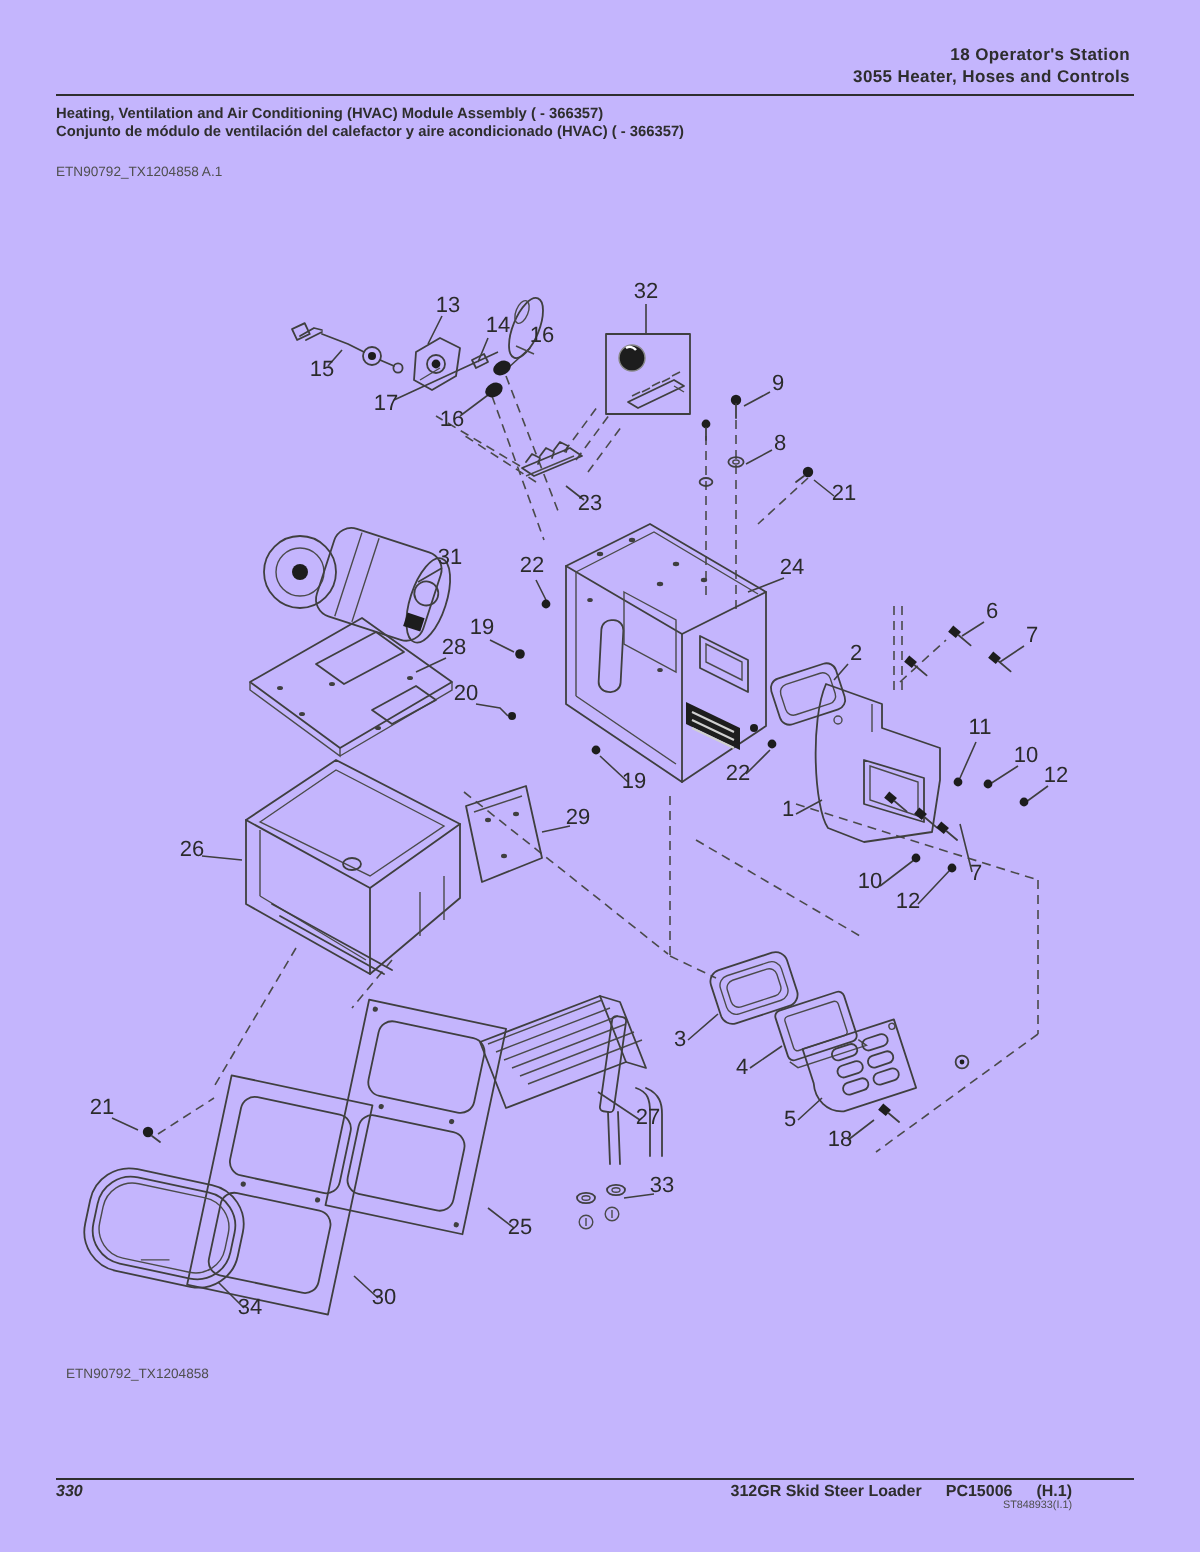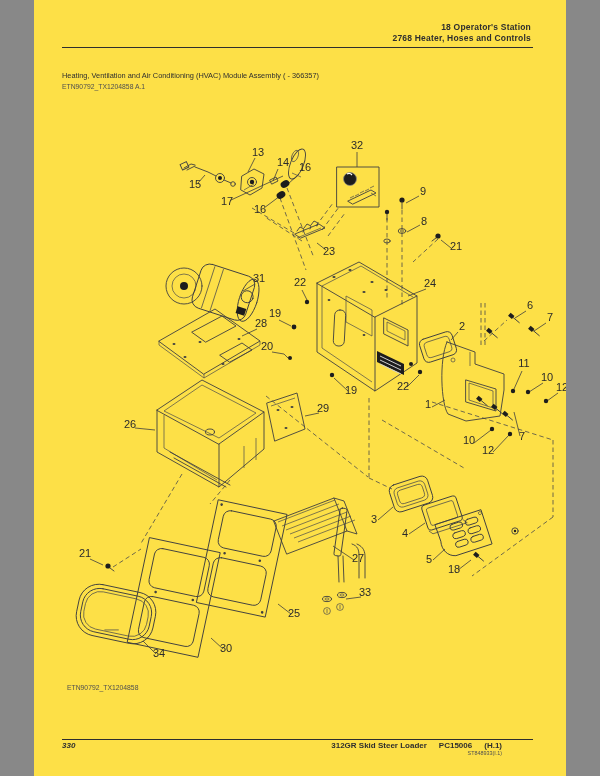--- a/index.html
+++ b/index.html
@@ -1,25 +1,25 @@
 <!DOCTYPE html>
 <html><head>
 <meta charset="utf-8">
 <style>
   html,body{margin:0;padding:0;background:#888;}
   .page{
-    position:relative;width:532px;height:776px;background:#fde047;
+    position:relative;width:600px;height:776px;background:#c4b5fd;
     font-family:"Liberation Sans", sans-serif;color:#222;overflow:hidden;
     margin:0 auto;
   }
   .hdr{position:absolute;top:22px;right:35px;text-align:right;
        font-size:8.5px;font-weight:bold;color:#2e2e2e;line-height:1.35;letter-spacing:.2px;}
   .hdr-rule{position:absolute;top:47px;left:28px;right:33px;border-top:1.4px solid #2e2e2e;}
   .titleblock{position:absolute;top:53px;left:28px;right:30px;
-       font-size:7.4px;font-weight:normal;color:#2e2e2e;line-height:1.18;margin-top:19px;}
+       font-size:7.4px;font-weight:bold;color:#2e2e2e;line-height:1.18;}
   .figref{position:absolute;top:83px;left:28px;font-size:6.8px;color:#4f4f4f;font-weight:normal;}
   .caption{position:absolute;top:684px;left:33px;font-size:6.8px;color:#4f4f4f;}
   .ftr-rule{position:absolute;top:739px;left:28px;right:33px;border-top:1.3px solid #2e2e2e;}
   .pageno{position:absolute;top:741px;left:28px;font-size:8px;font-weight:bold;color:#2e2e2e;font-style:italic;}
   .ftr-right{position:absolute;top:741px;right:64px;font-size:8px;font-weight:bold;color:#2e2e2e;}
   .ftr-right span{margin-left:12px;}
   .ftr-sub{position:absolute;top:750px;right:64px;font-size:5.4px;color:#4f4f4f;}
   svg{position:absolute;left:0;top:0;}
   .ln{stroke:#3f3f3f;stroke-width:.9;fill:none;stroke-linecap:round;stroke-linejoin:round;}
   .thin{stroke:#4a4a4a;stroke-width:.7;fill:none;}
@@ -28,26 +28,27 @@
   .blk{fill:#1d1d1d;stroke:none;}
   .callout{font-family:"Liberation Sans",sans-serif;font-size:11px;fill:#2b2b2b;}
 </style>
 </head>
 <body>
 
 <div class="page">
 
   <div class="hdr">
     <div>18 Operator's Station</div>
-    <div>2768 Heater, Hoses and Controls</div>
+    <div>3055 Heater, Hoses and Controls</div>
   </div>
   <div class="hdr-rule"></div>
 
   <div class="titleblock">
     <div>Heating, Ventilation and Air Conditioning (HVAC) Module Assembly ( - 366357)</div>
+    <div>Conjunto de módulo de ventilación del calefactor y aire acondicionado (HVAC) ( - 366357)</div>
   </div>
   <div class="figref">ETN90792_TX1204858 A.1</div>
 
   <svg width="600" height="776" viewBox="0 0 600 776">
 
     <path class="dsh" d="
       M353,218 V298 M368,210 V306 M404,239 L379,262
       M253,188 L280,258 M246,198 L272,270
       M260,233 L218,208 M268,241 L231,217
       M288,230 L305,207 M294,236 L311,213 M282,226 L299,203

